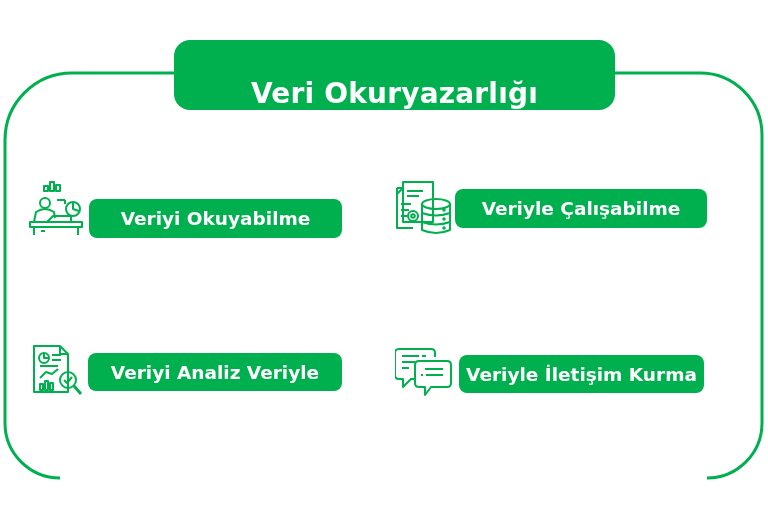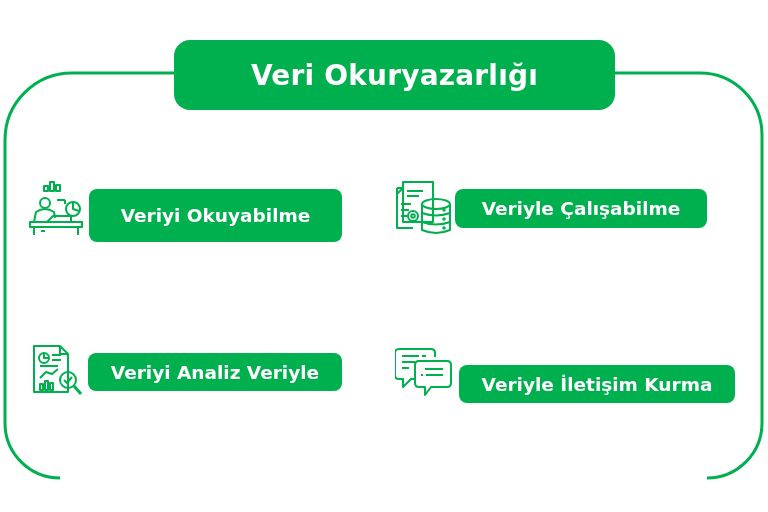--- a/index.html
+++ b/index.html
@@ -2,21 +2,21 @@
 <html><head>
   <meta charset="utf-8">
   <style>
     html, body { margin: 0; padding: 0; background: #ffffff; }
     body { width: 768px; height: 512px; position: relative; overflow: hidden;
            font-family: "DejaVu Sans", "Liberation Sans", sans-serif; }
     .frame { position: absolute; left: 0; top: 0; width: 768px; height: 512px; }
     .title-box {
       position: absolute; left: 174px; top: 40px; width: 441px; height: 70px;
       background: #00b04f; border-radius: 16px;
-      display: flex; align-items: center; justify-content: center;
+      display: flex; align-items: flex-end; justify-content: center;
       color: #ffffff; font-size: 28px; font-weight: 600; letter-spacing: 0.2px;
     }
     .pill {
       position: absolute; background: #00b04f; border-radius: 8px;
       display: flex; align-items: center; justify-content: center;
       color: #ffffff; font-size: 18.5px; font-weight: 600; white-space: nowrap;
     }
     .icon { position: absolute; }
     .icon svg { display: block; }
   </style>
@@ -42,21 +42,21 @@
     <path d="M46 22 L46 29 L52 31"></path>
     <circle cx="18" cy="23" r="5"></circle>
     <path d="M7 42 L9 32 Q18 26 27 32 L28 38"></path>
     <path d="M20 42 L26 36 L44 36 L44 42"></path>
     <rect x="3" y="42" width="52" height="5"></rect>
     <line x1="7" y1="47" x2="7" y2="55"></line>
     <line x1="51" y1="47" x2="51" y2="55"></line>
     <line x1="14" y1="51" x2="18" y2="51"></line>
   </svg>
 </div>
-<div class="pill" style="left:89px; top:189px; width:253px; height:53px;">
+<div class="pill" style="left:89px; top:199px; width:253px; height:39px;">
   <span>Veriyi Okuyabilme</span>
 </div>
 
 <div class="icon" style="left:393px; top:180px;">
   <svg width="62" height="56" viewBox="0 0 62 56" fill="none" stroke="#00b04f" stroke-width="2" stroke-linejoin="round">
     <rect x="10" y="2" width="30" height="40"></rect>
     <path d="M4 8 L4 48 L20 48"></path>
     <line x1="4" y1="8" x2="10" y2="8"></line>
     <path d="M10 8 L4 14"></path>
     <line x1="14" y1="11" x2="30" y2="11"></line>
@@ -108,15 +108,15 @@
     <line x1="7" y1="9" x2="24" y2="9"></line>
     <line x1="27" y1="9" x2="31" y2="9"></line>
     <line x1="7" y1="15" x2="20" y2="15"></line>
     <line x1="7" y1="21" x2="14" y2="21"></line>
     <path d="M24 14 L52 14 Q56 14 56 18 L56 36 Q56 40 52 40 L36 40 L30 48 L30 40 L24 40 Q20 40 20 36 L20 18 Q20 14 24 14 Z"></path>
     <line x1="30" y1="22" x2="48" y2="22"></line>
     <line x1="26" y1="28" x2="28" y2="28"></line>
     <line x1="31" y1="28" x2="48" y2="28"></line>
   </svg>
 </div>
-<div class="pill" style="left:459px; top:365px; width:276px; height:38px;">
+<div class="pill" style="left:459px; top:355px; width:245px; height:38px;">
   <span>Veriyle İletişim Kurma</span>
 </div>
 
 </body></html>

